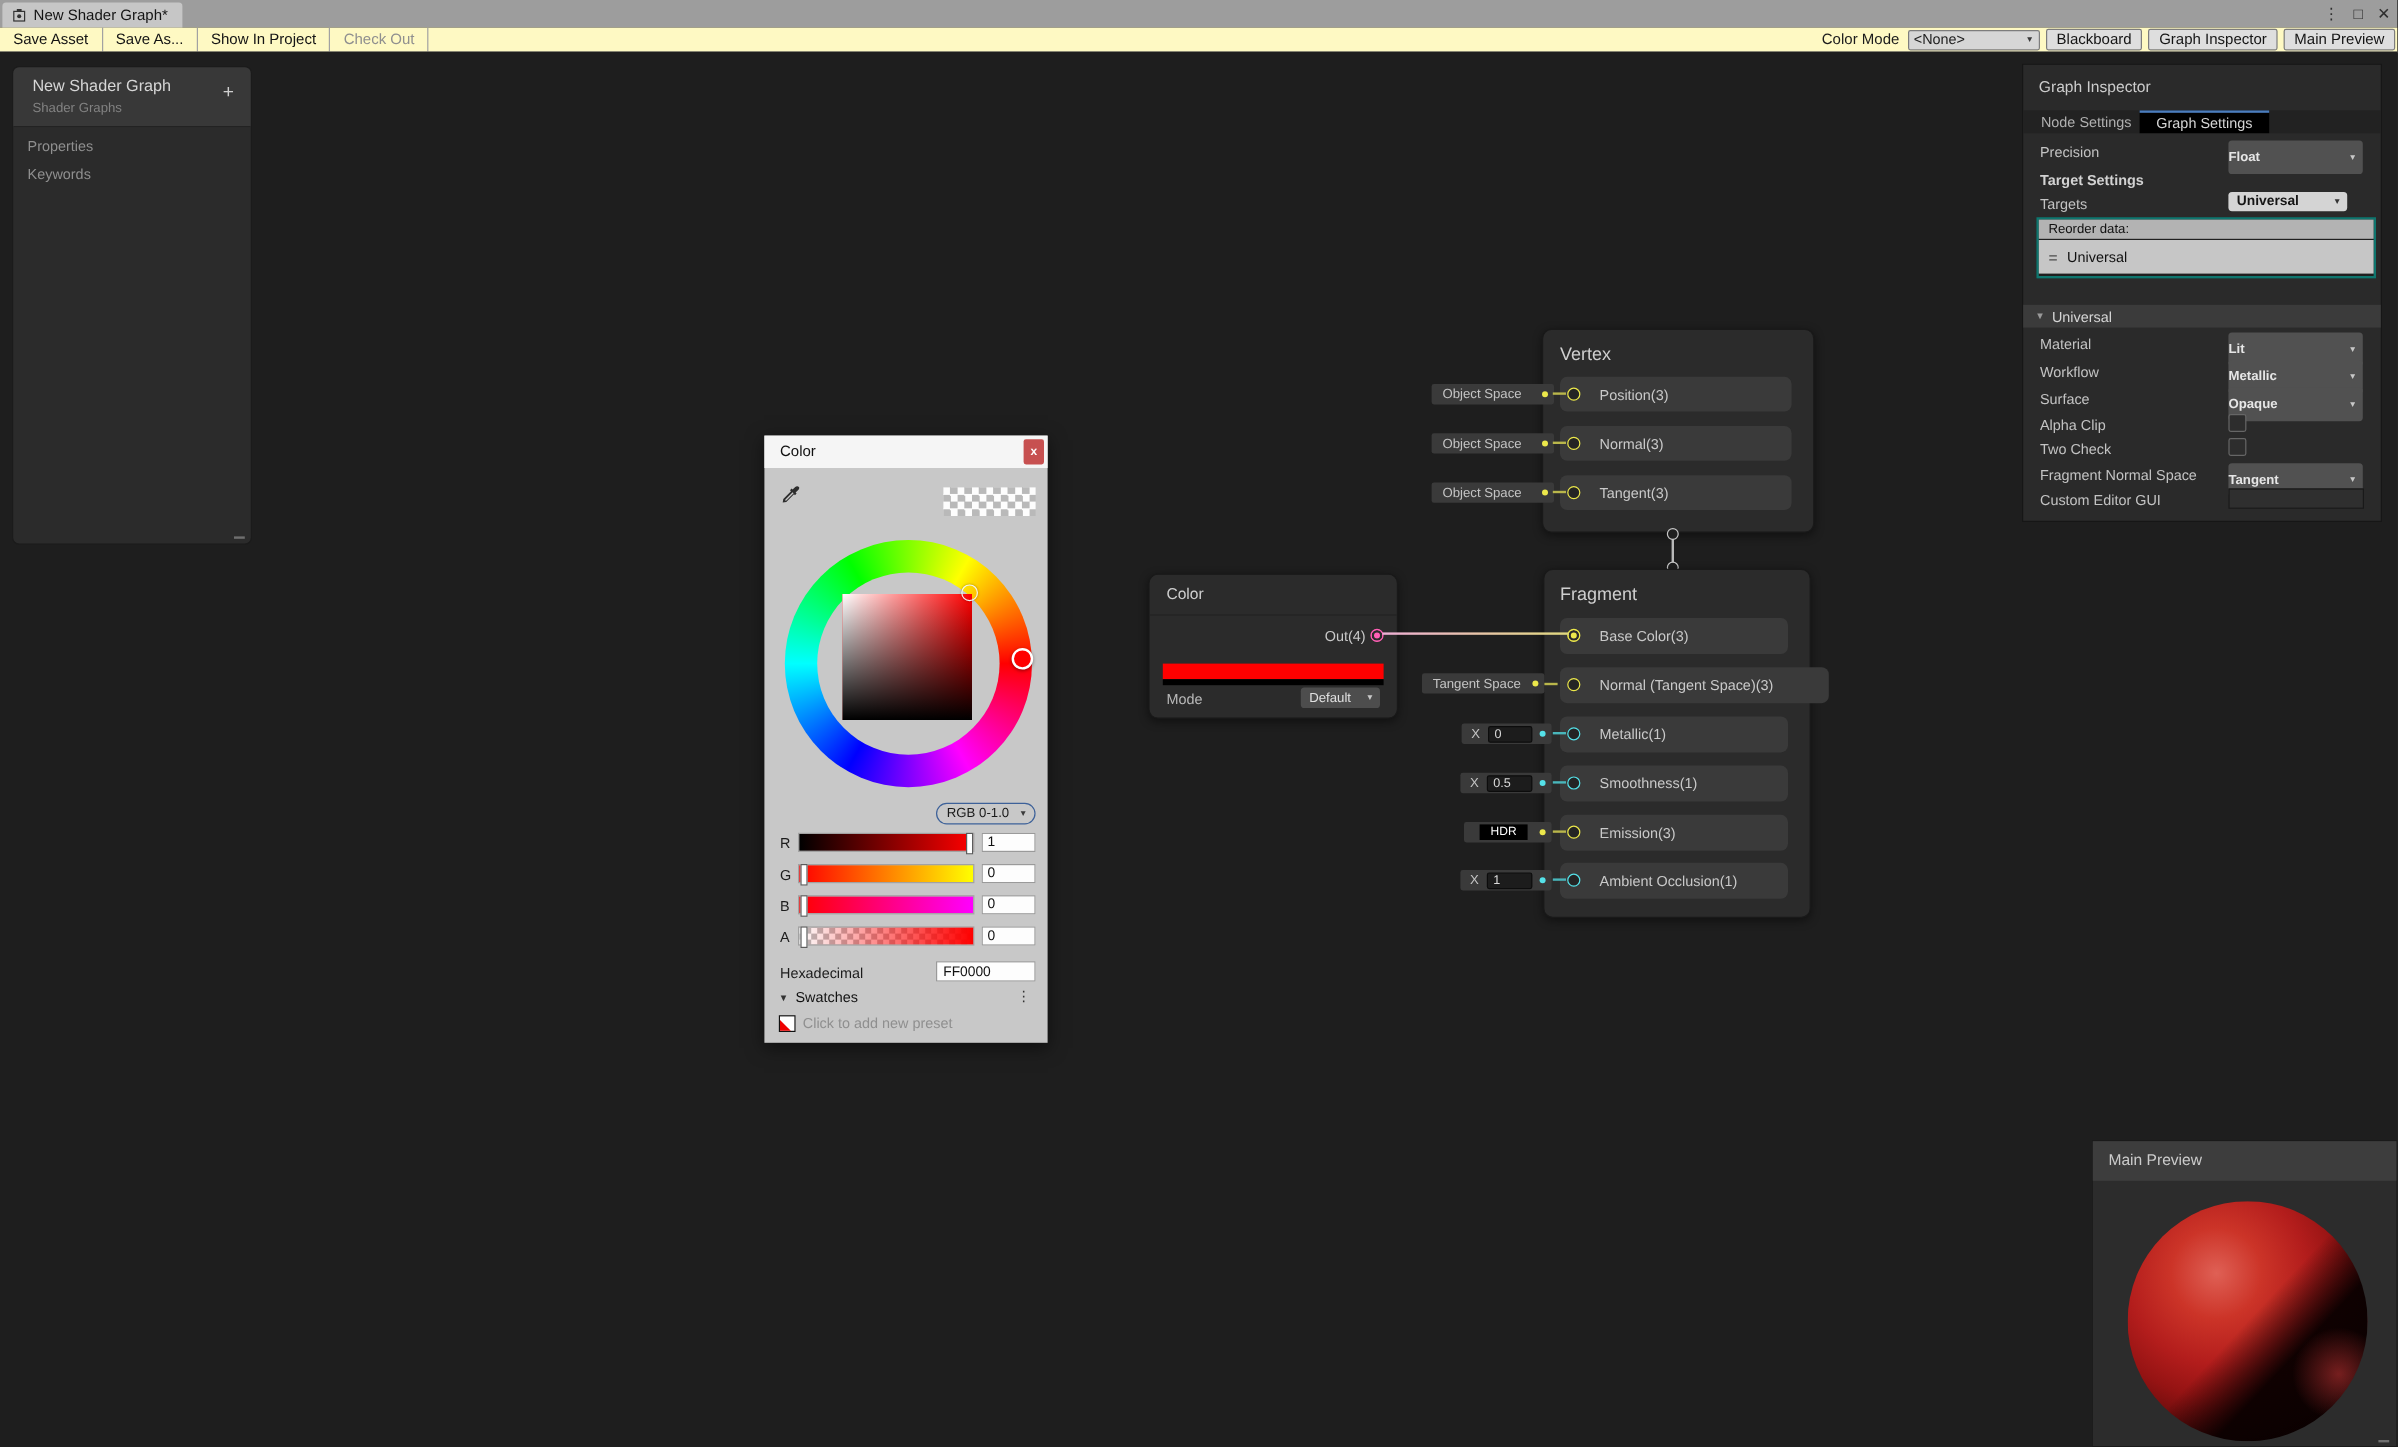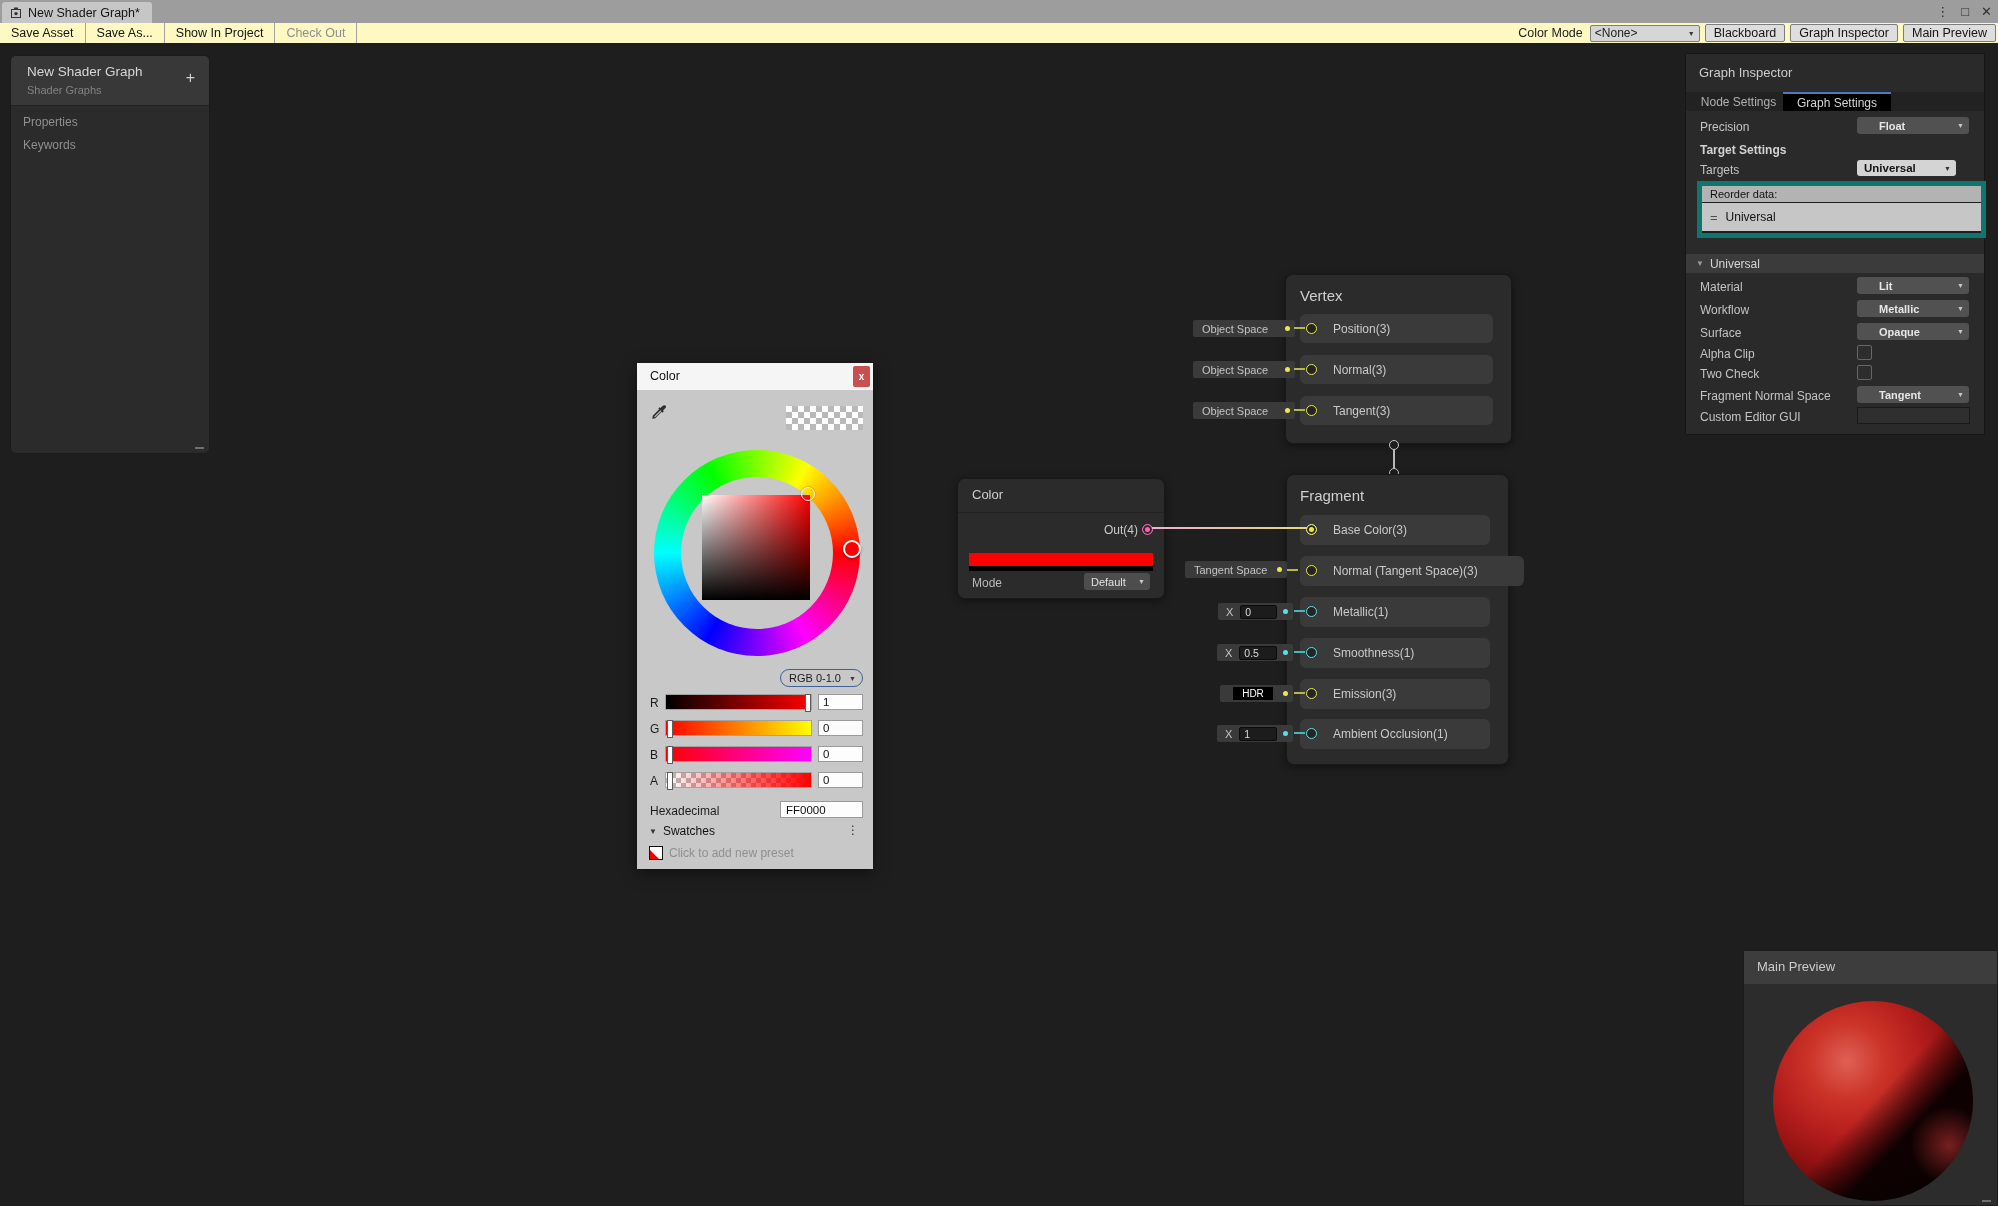--- a/index.html
+++ b/index.html
@@ -128,29 +128,29 @@
 
   
   .inspector{left:1685px;top:53px;width:298px;height:380px;background:#2a2a2a;border:1px solid #161616;}
   .insp-title{position:absolute;left:13px;top:11px;font-size:13px;color:#cccccc;}
   .tabstrip{position:absolute;left:0;top:38px;width:100%;height:19px;background:#222;}
   .tabitem{position:absolute;top:0;height:19px;display:flex;align-items:center;justify-content:center;
            font-size:12px;color:#b0b0b0;box-sizing:border-box;}
   .tabitem.active{background:#000000;border-top:2px solid #4b7dbd;color:#d6d6d6;}
   .irow-label{position:absolute;left:14px;font-size:12px;color:#c3c3c3;}
   .irow-label.bold{font-weight:bold;color:#d2d2d2;}
-  .dd-dark{position:absolute;left:171px;width:112px;height:17px;background:#515151;border-radius:3px;
+  .dd-dark{position:absolute;left:171px;width:112px;height:28px;background:#515151;border-radius:3px;
            font-size:11px;font-weight:600;color:#e6e6e6;display:flex;align-items:center;
-           padding-left:22px;box-sizing:border-box;}
+           padding-left:0;box-sizing:border-box;}
   .dd-dark .caret{position:absolute;right:5px;color:#c8c8c8;}
   .dd-light{position:absolute;left:171px;width:99px;height:16px;background:#d4d4d4;border-radius:3px;
             font-size:11.5px;font-weight:600;color:#151515;display:flex;align-items:center;
             padding-left:7px;box-sizing:border-box;}
   .dd-light .caret{position:absolute;right:5px;color:#333;}
-  .reorder{position:absolute;left:11px;top:127px;width:279px;height:47px;background:#1f1f1f;border:5px solid #0f766e;}
+  .reorder{position:absolute;left:11px;top:127px;width:279px;height:47px;background:#1f1f1f;border:2px solid #0f766e;}
   .reorder-head{position:absolute;left:0;top:0;width:100%;height:16px;background:#b3b3b3;
                 font-size:11px;color:#111;display:flex;align-items:center;padding-left:8px;box-sizing:border-box;}
   .reorder-item{position:absolute;left:0;top:17px;width:100%;height:28px;background:#c6c6c6;
                 font-size:12px;color:#111;display:flex;align-items:center;gap:8px;padding-left:8px;box-sizing:border-box;}
   .drag-handle{font-size:13px;color:#4e4e4e;}
   .foldrow{position:absolute;left:0;top:200px;width:100%;height:19px;background:#3b3b3b;
            display:flex;align-items:center;gap:6px;padding-left:10px;box-sizing:border-box;
            font-size:12px;color:#d5d5d5;}
   .foldrow .fold-tri{color:#9a9a9a;}
   .checkbox{position:absolute;left:171px;width:13px;height:13px;background:#2d2d2d;border:1px solid #666;border-radius:2px;}

